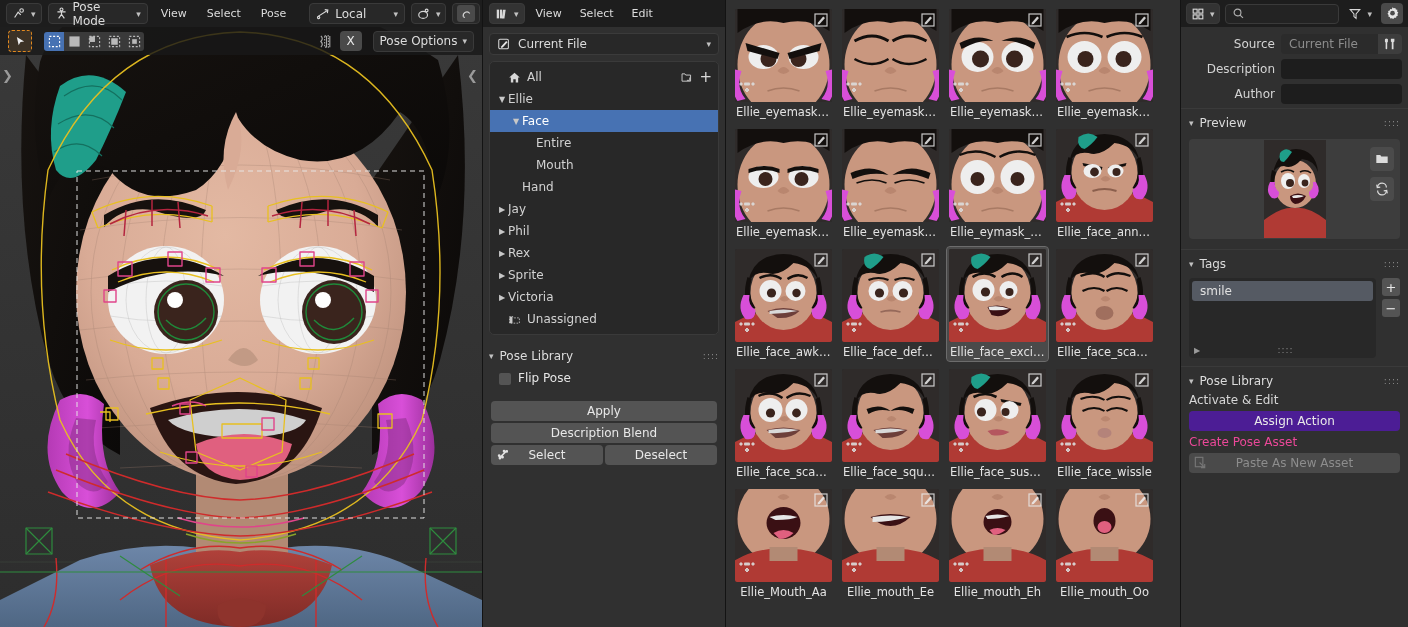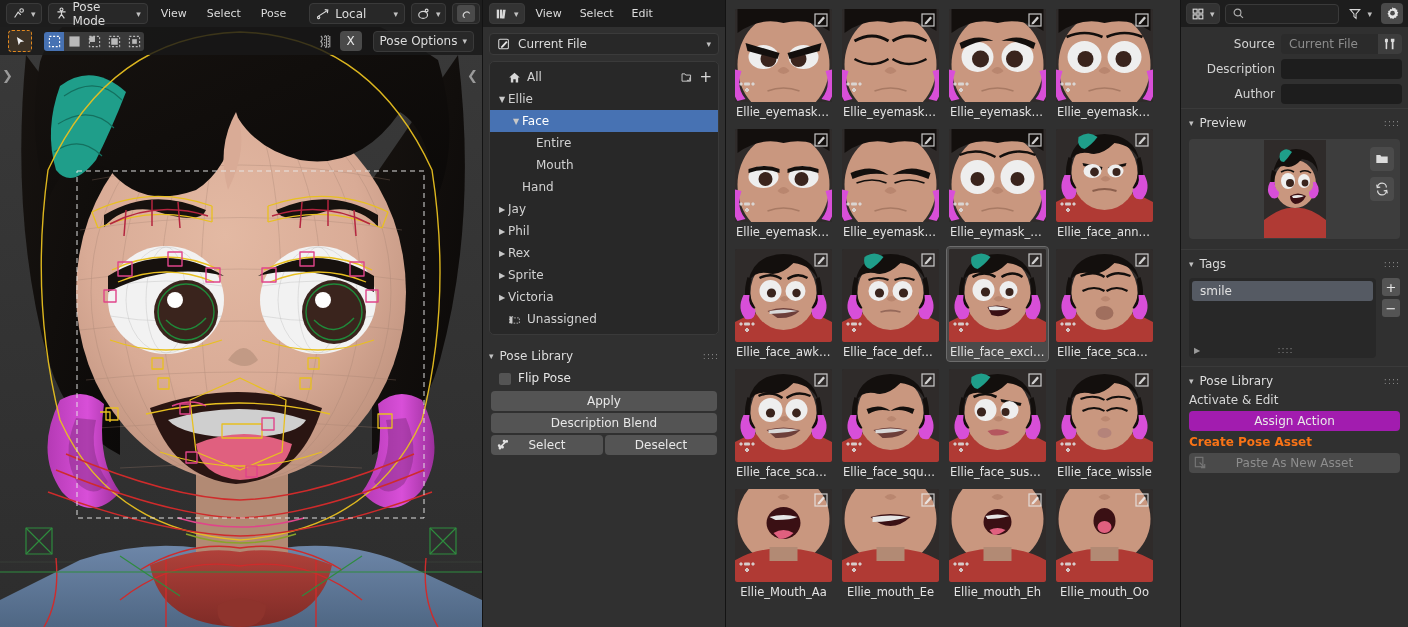--- a/index.html
+++ b/index.html
@@ -124,23 +124,23 @@
   }
   .tags-list{
     flex:1;height:80px;background:#282828;border-radius:4px;padding:3px;position:relative;
   }
   .tag{height:20px;display:flex;align-items:center;padding:0 8px;border-radius:3px;font-size:12px;color:#e0e0e0;}
   .tag.sel{background:#555a63;}
   .tags-foot{position:absolute;left:5px;right:5px;bottom:3px;display:flex;align-items:center;}
   .tags-btns{display:flex;flex-direction:column;gap:3px;}
   .tag-btn{width:18px;height:18px;background:#545454;border-radius:3px;display:flex;align-items:center;justify-content:center;font-size:13px;color:#e8e8e8;line-height:1;}
   .pl-lbl{padding:2px 8px;color:#d6d6d6;font-size:12px;}
-  .pl-lbl.dim{color:#f97316;font-weight:bold;}
+  .pl-lbl.dim{color:#ec4899;}
   .pl-btn{
-    margin:2px 8px;height:20px;background:#a21caf;border-radius:4px;
+    margin:2px 8px;height:20px;background:#4c1d95;border-radius:4px;
     display:flex;align-items:center;justify-content:center;color:#e8e8e8;font-size:12px;
   }
   .pl-btn.dim{background:#4a4a4a;color:#8d8d8d;position:relative;}
   .pl-btn .lead{position:absolute;left:4px;top:2px;opacity:.55;}
 </style>
 </head>
 <body>
 
 <div class="app">
 
@@ -606,21 +606,21 @@
             <span class="cat-lbl">Unassigned</span>
           </div>
         </div>
 
       <div class="panel" style="margin-top:4px;">
         <div class="panel-head">
           <span class="chev">▾</span>
           <span>Pose Library</span>
           <span class="panel-grip">::::</span>
         </div>
-        <div style="display:flex;align-items:flex-end;gap:7px;padding:4px 2px 6px 10px;">
+        <div style="display:flex;align-items:flex-end;gap:7px;padding:4px 2px 16px 10px;">
           <span class="chk"></span>
           <span>Flip Pose</span>
         </div>
         <div style="padding:0 2px;">
           <div class="wide-btn">Apply</div>
           <div class="wide-btn">Description Blend</div>
           <div class="split">
             <div class="wide-btn" style="flex:1;position:relative;margin:0;">
               <span class="icn" style="position:absolute;left:5px;top:3px;">
                 <svg width="13" height="13" viewBox="0 0 16 16">

